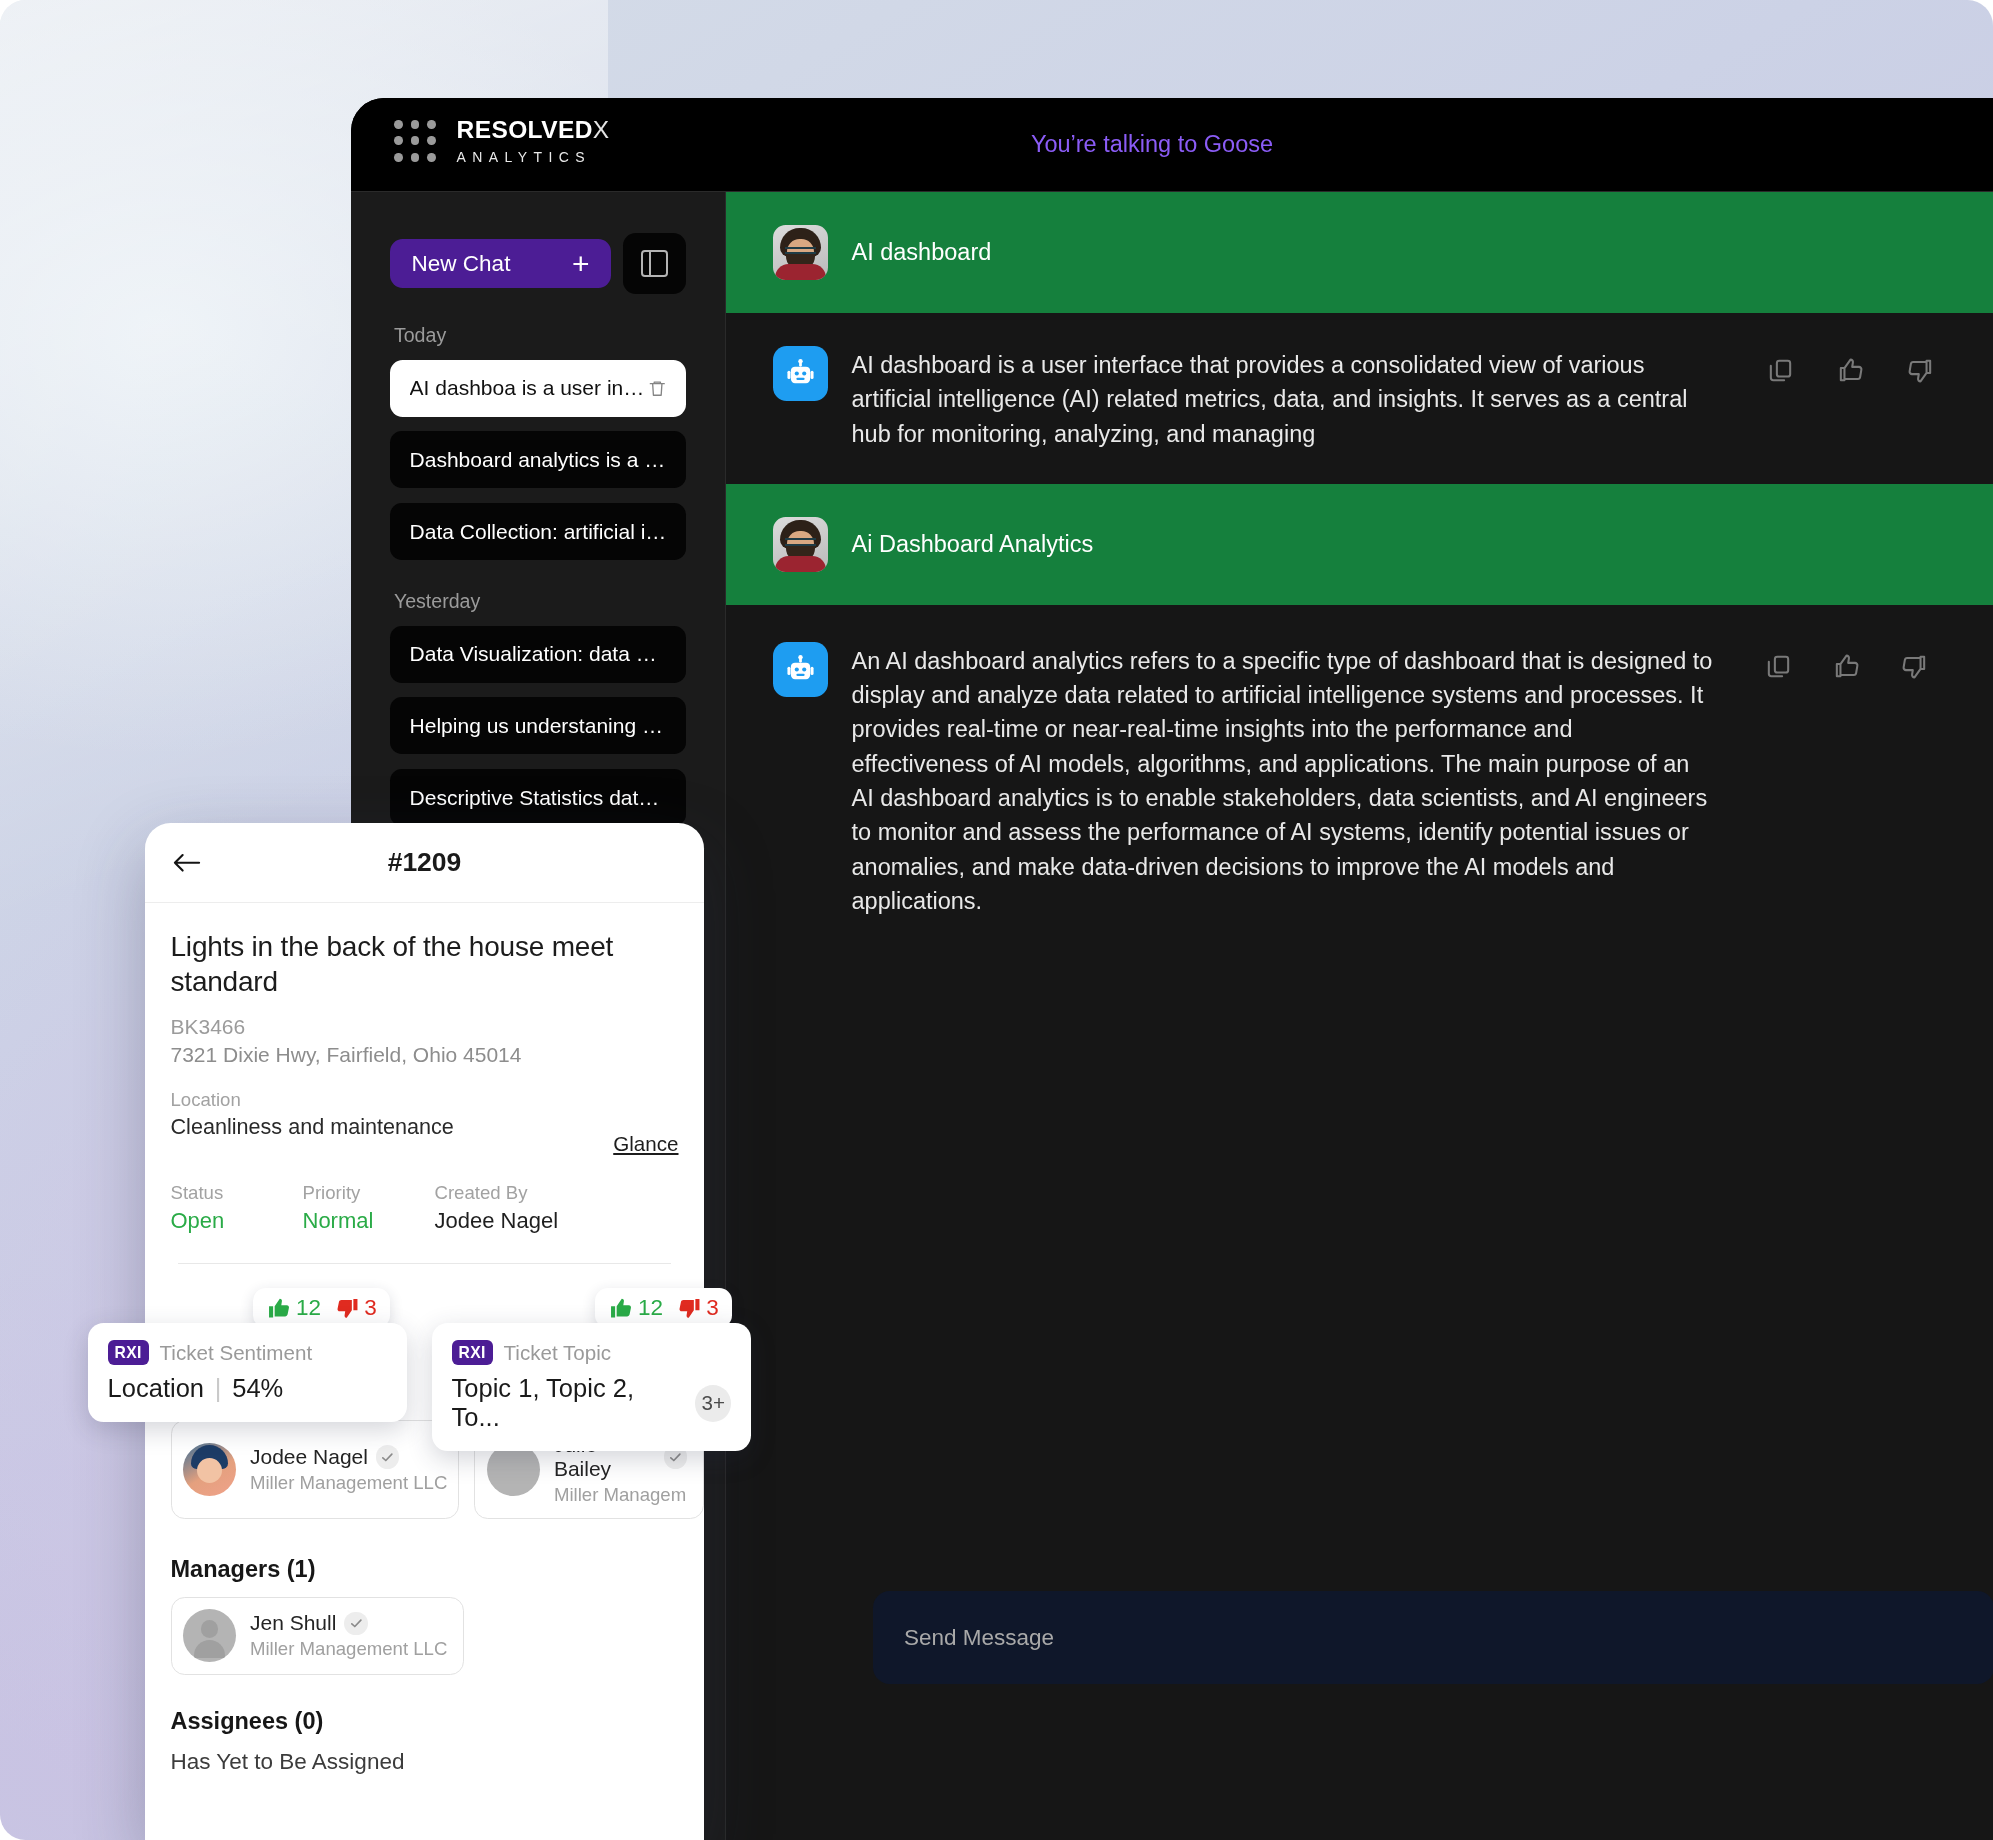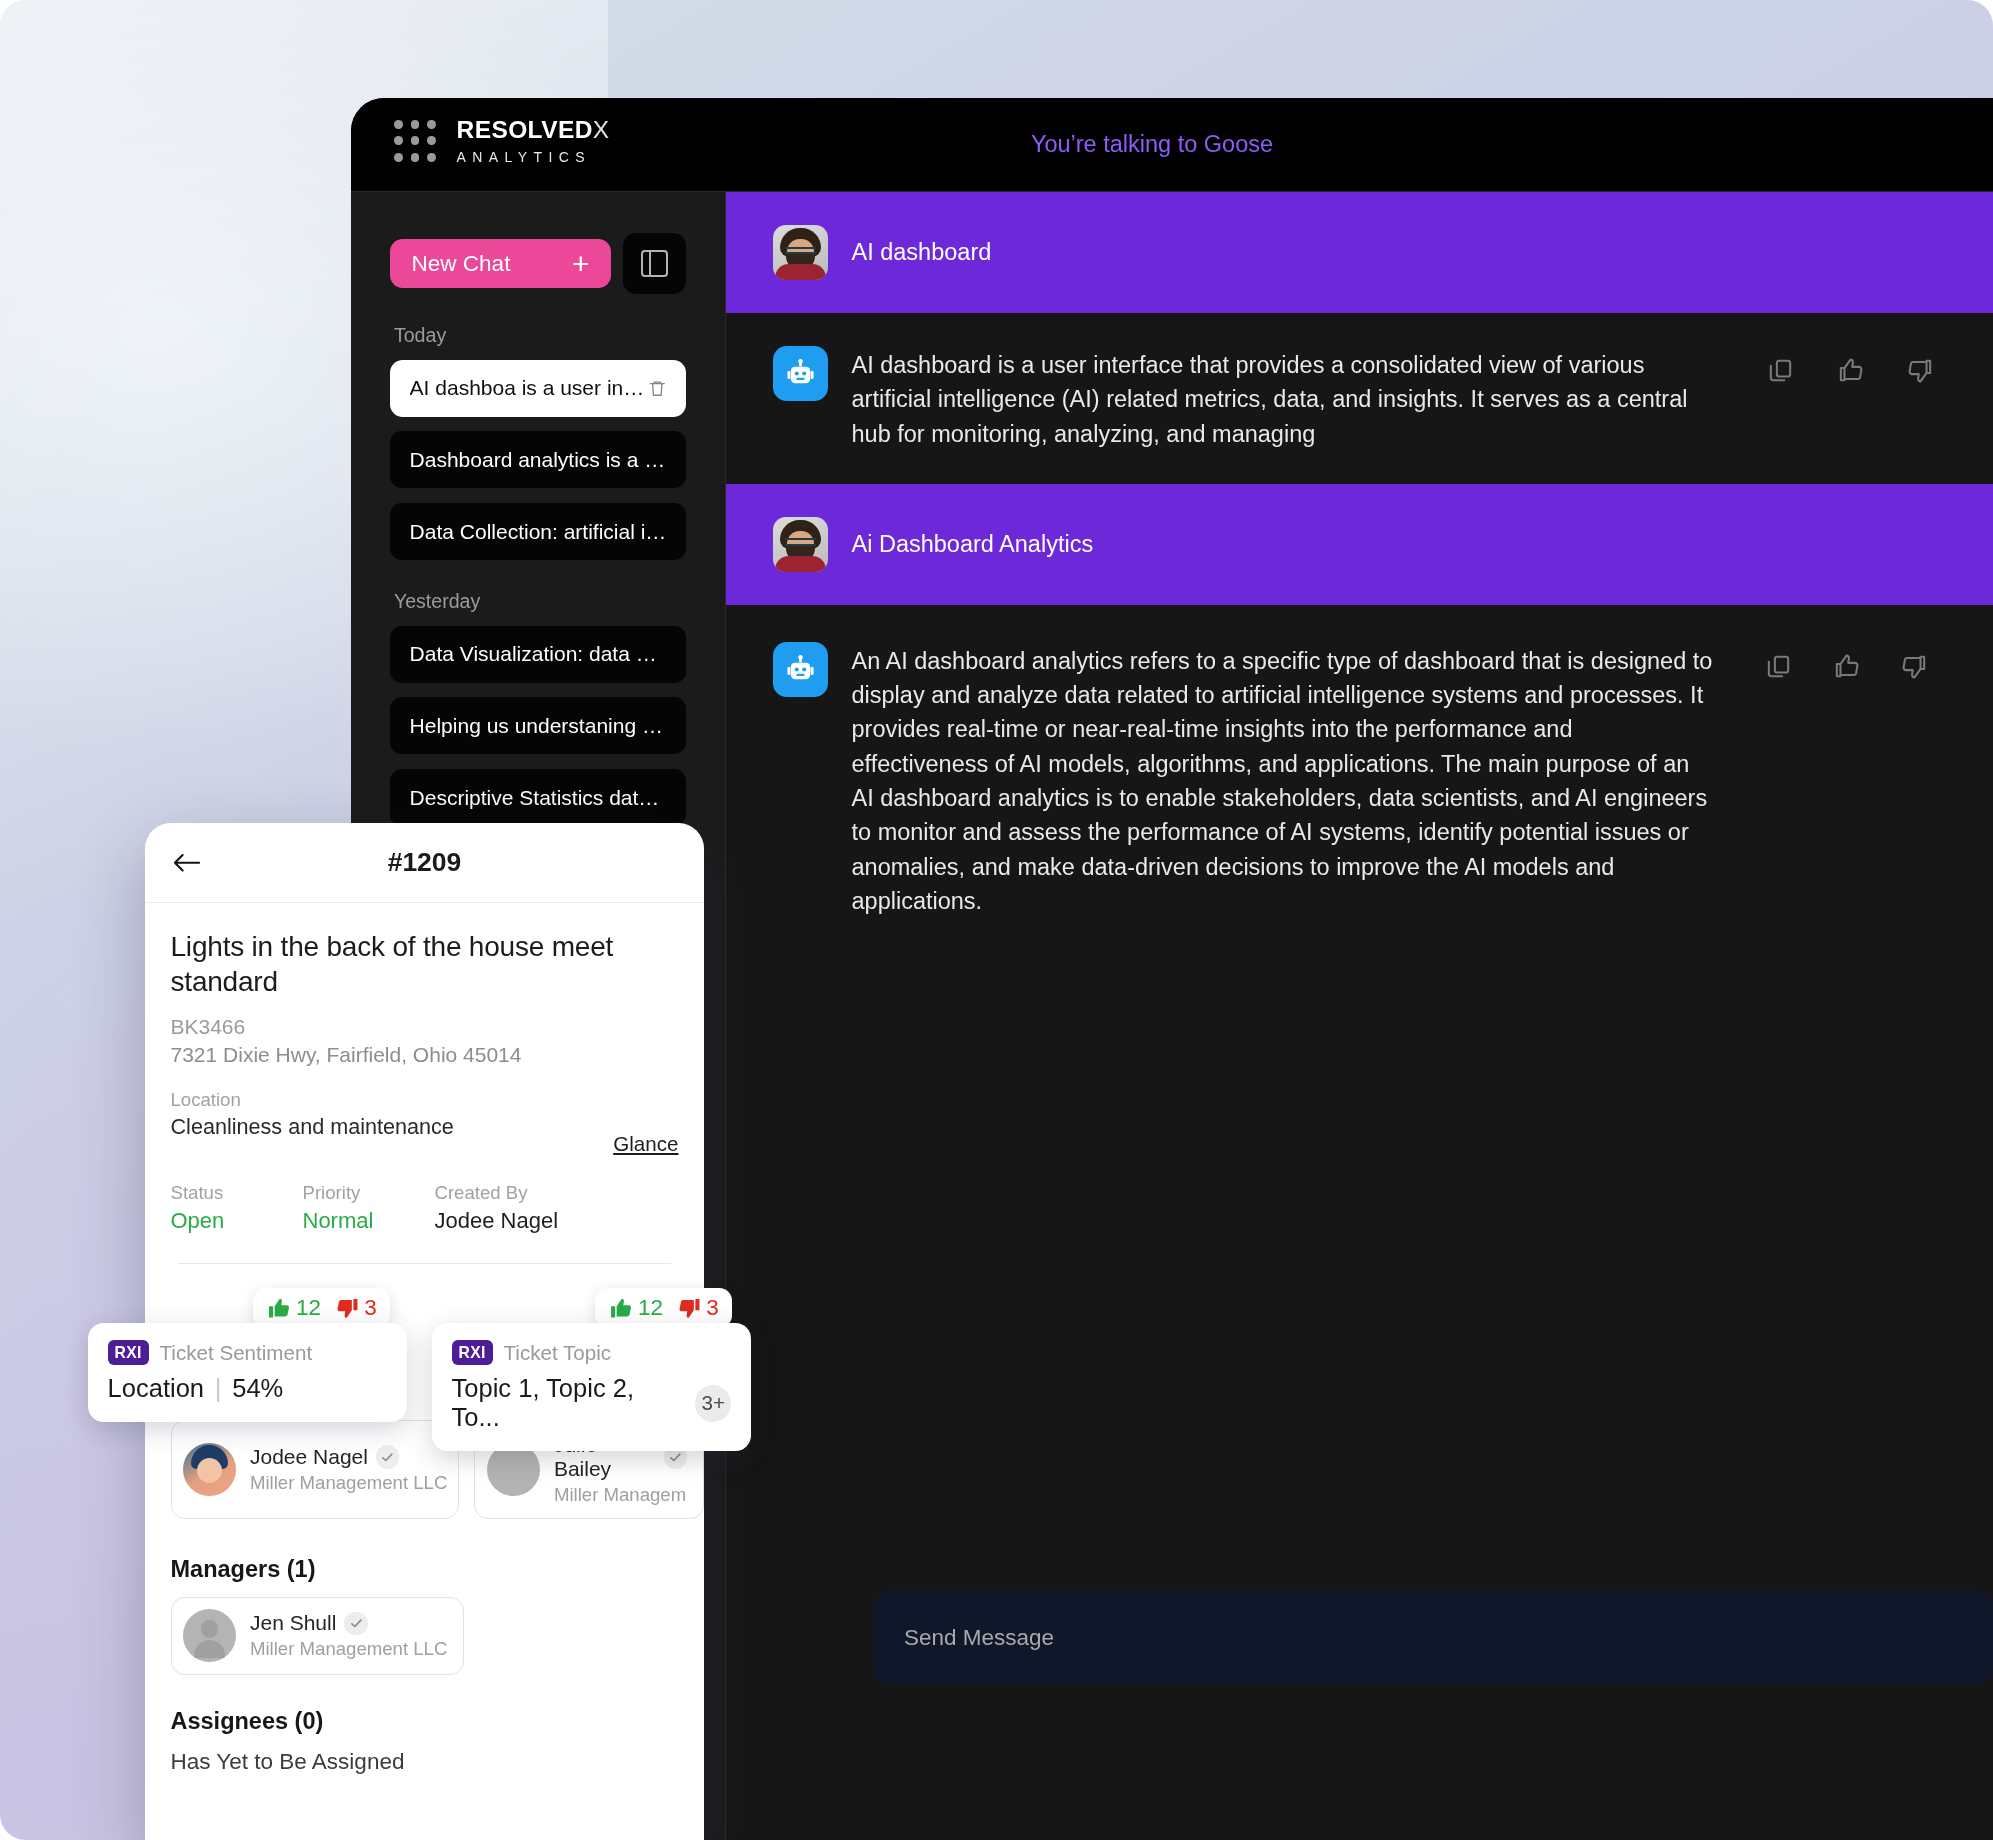--- a/index.html
+++ b/index.html
@@ -88,21 +88,21 @@
     width: 375px;
     background: #1b1b1b;
     padding: 41px 39px 0 39px;
     border-right: 1px solid #2a2a2a;
     flex: 0 0 375px;
   }
   .sidebar-top { display: flex; gap: 11.8px; align-items: center; }
   .new-chat-btn {
     flex: 1;
     height: 49px;
-    background: #ec4899;
+    background: #4c1d95;
     border-radius: 12.7px;
     display: flex; align-items: center; justify-content: space-between;
     padding: 0 21.6px;
     color: #fff; font-size: 22.5px;
     cursor: pointer;
   }
   .plus-icon { font-size: 30px; color:#fff; font-weight: 300; line-height:1; }
   .panel-toggle-btn {
     width: 63px; height: 61px;
     background: #050505;
@@ -154,21 +154,21 @@
     flex-direction: column;
     min-width: 0;
   }
   .msg-row {
     display: flex;
     align-items: flex-start;
     gap: 23.5px;
     padding: 33px 43px 33px 47px;
     position: relative;
   }
-  .msg-row.user { background: #6d28d9; align-items: center; min-height: 102px; }
+  .msg-row.user { background: #15803d; align-items: center; min-height: 102px; }
   .msg-row.bot  { background: #161616; }
 
   .avatar-user {
     width: 55px; height: 55px; border-radius: 12.7px;
     flex: 0 0 55px;
     overflow: hidden;
     background: linear-gradient(160deg,#dcdcdc,#b9b9b9);
     position: relative;
   }
   .avatar-user .hair {

